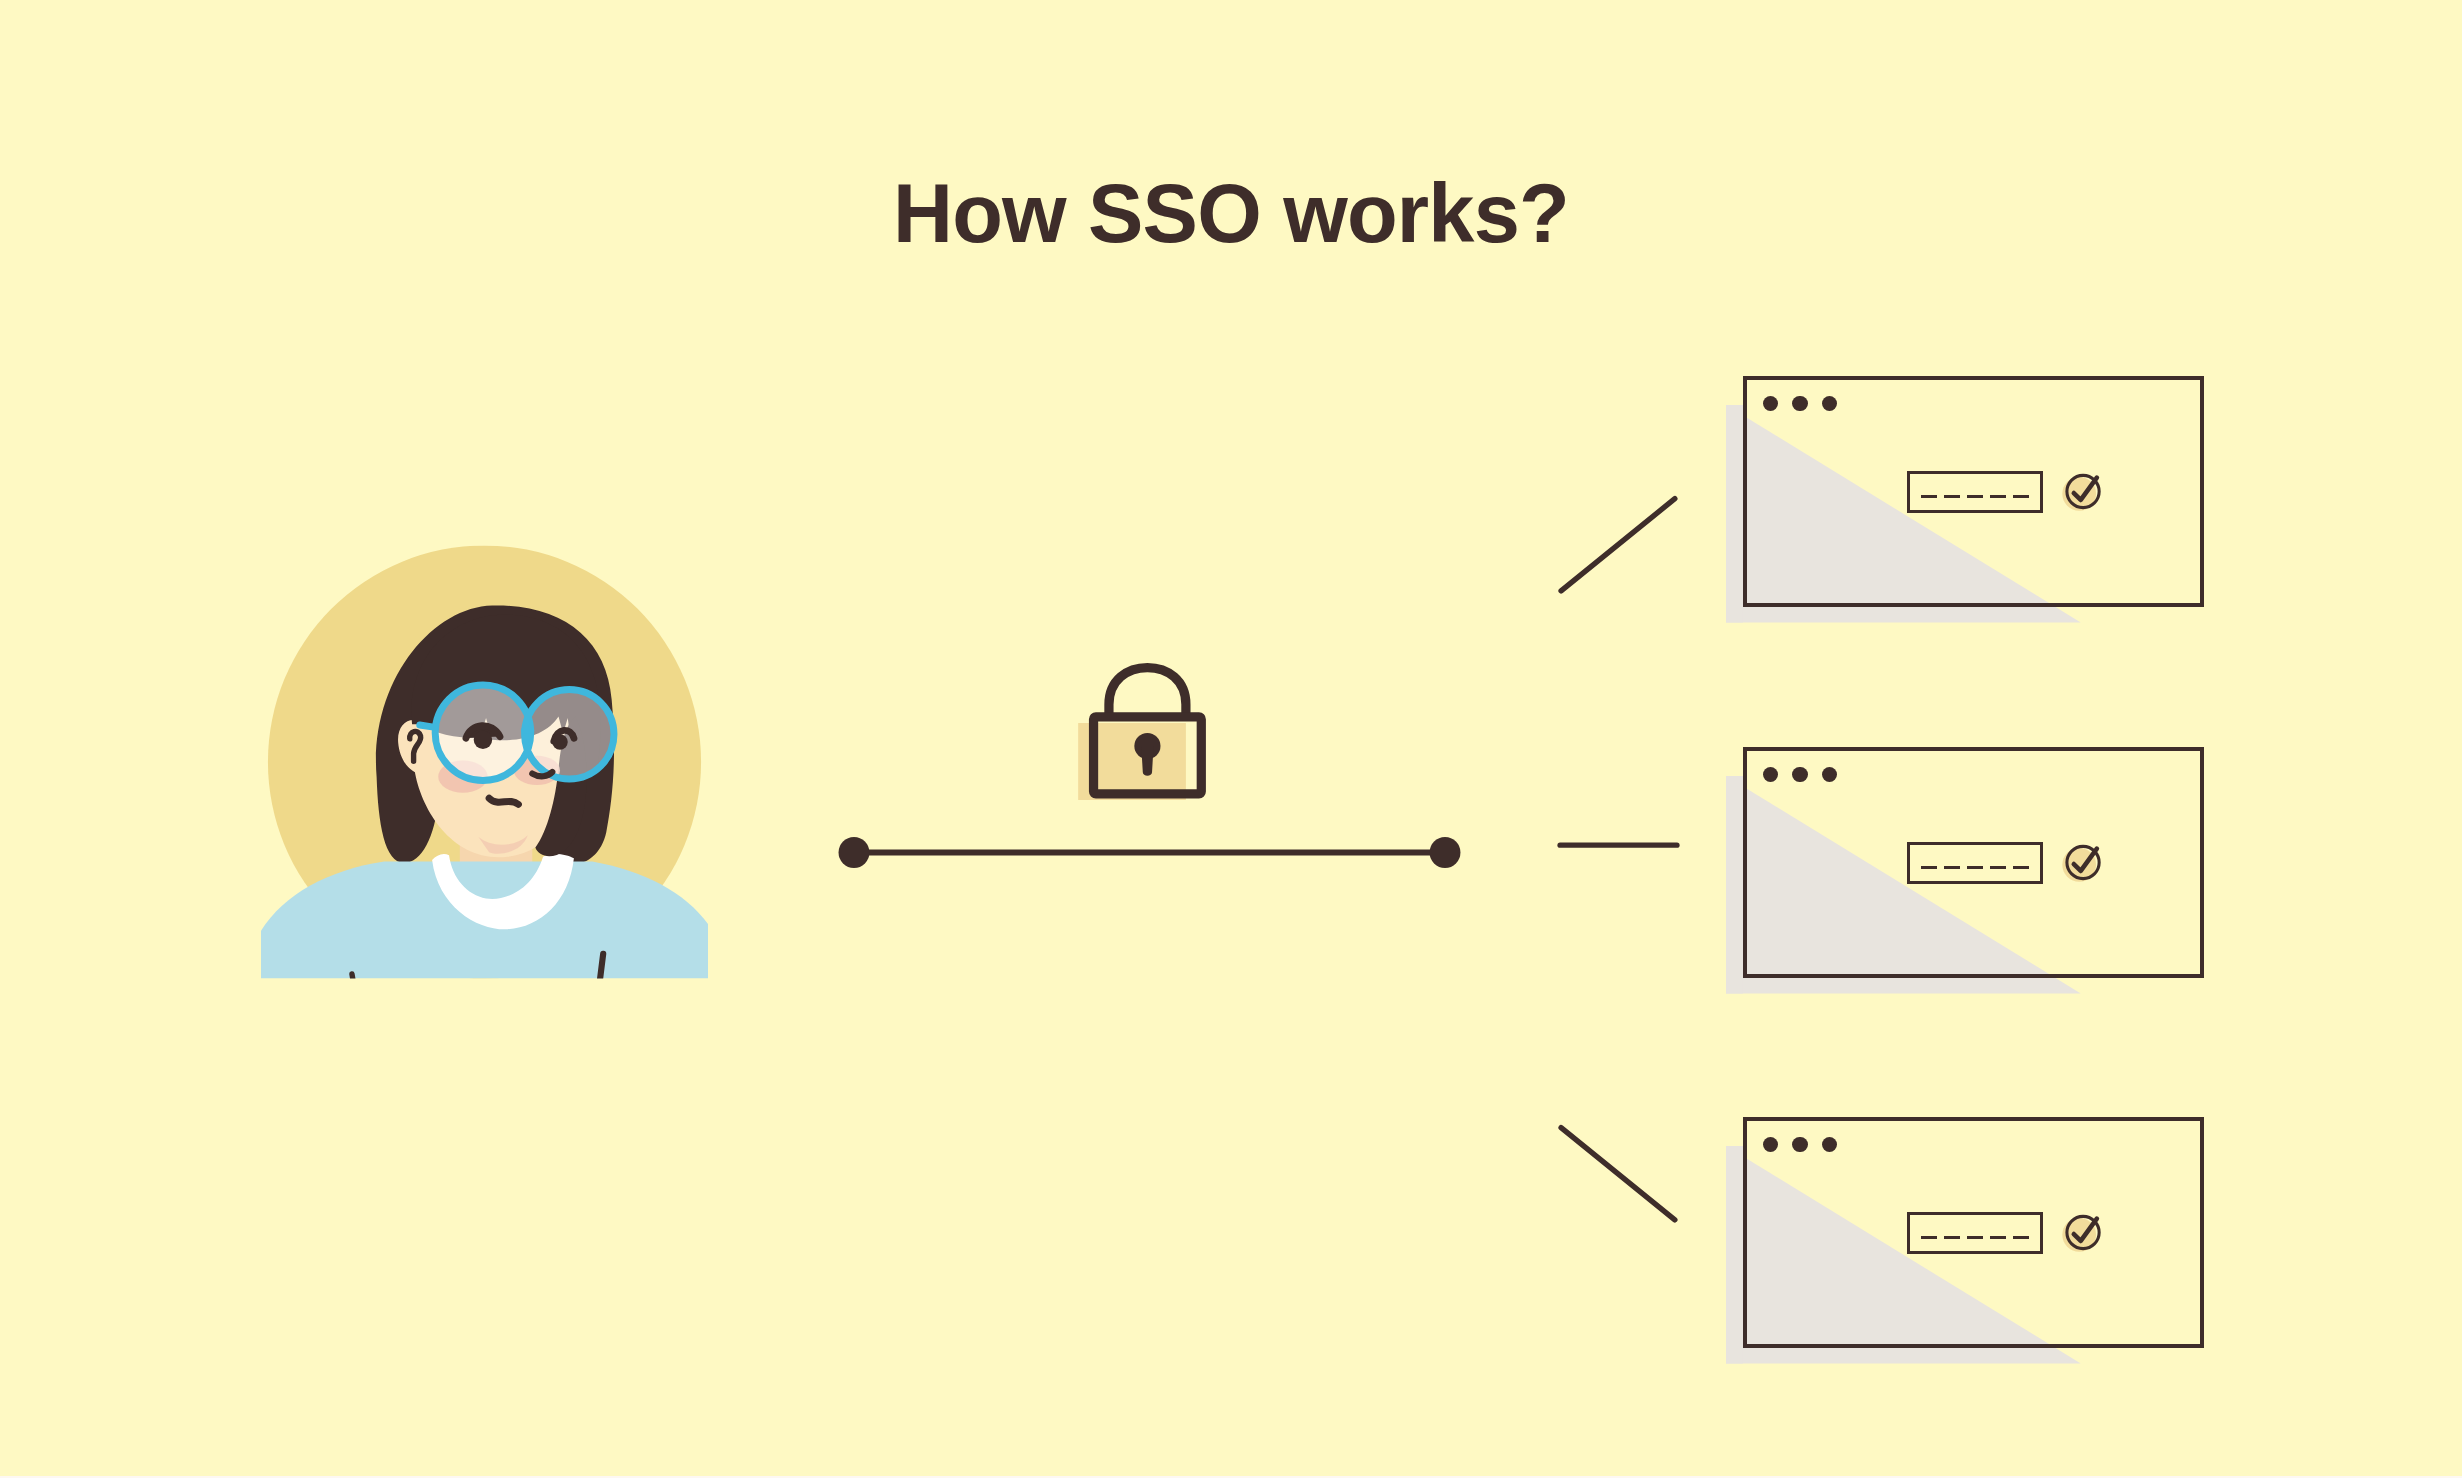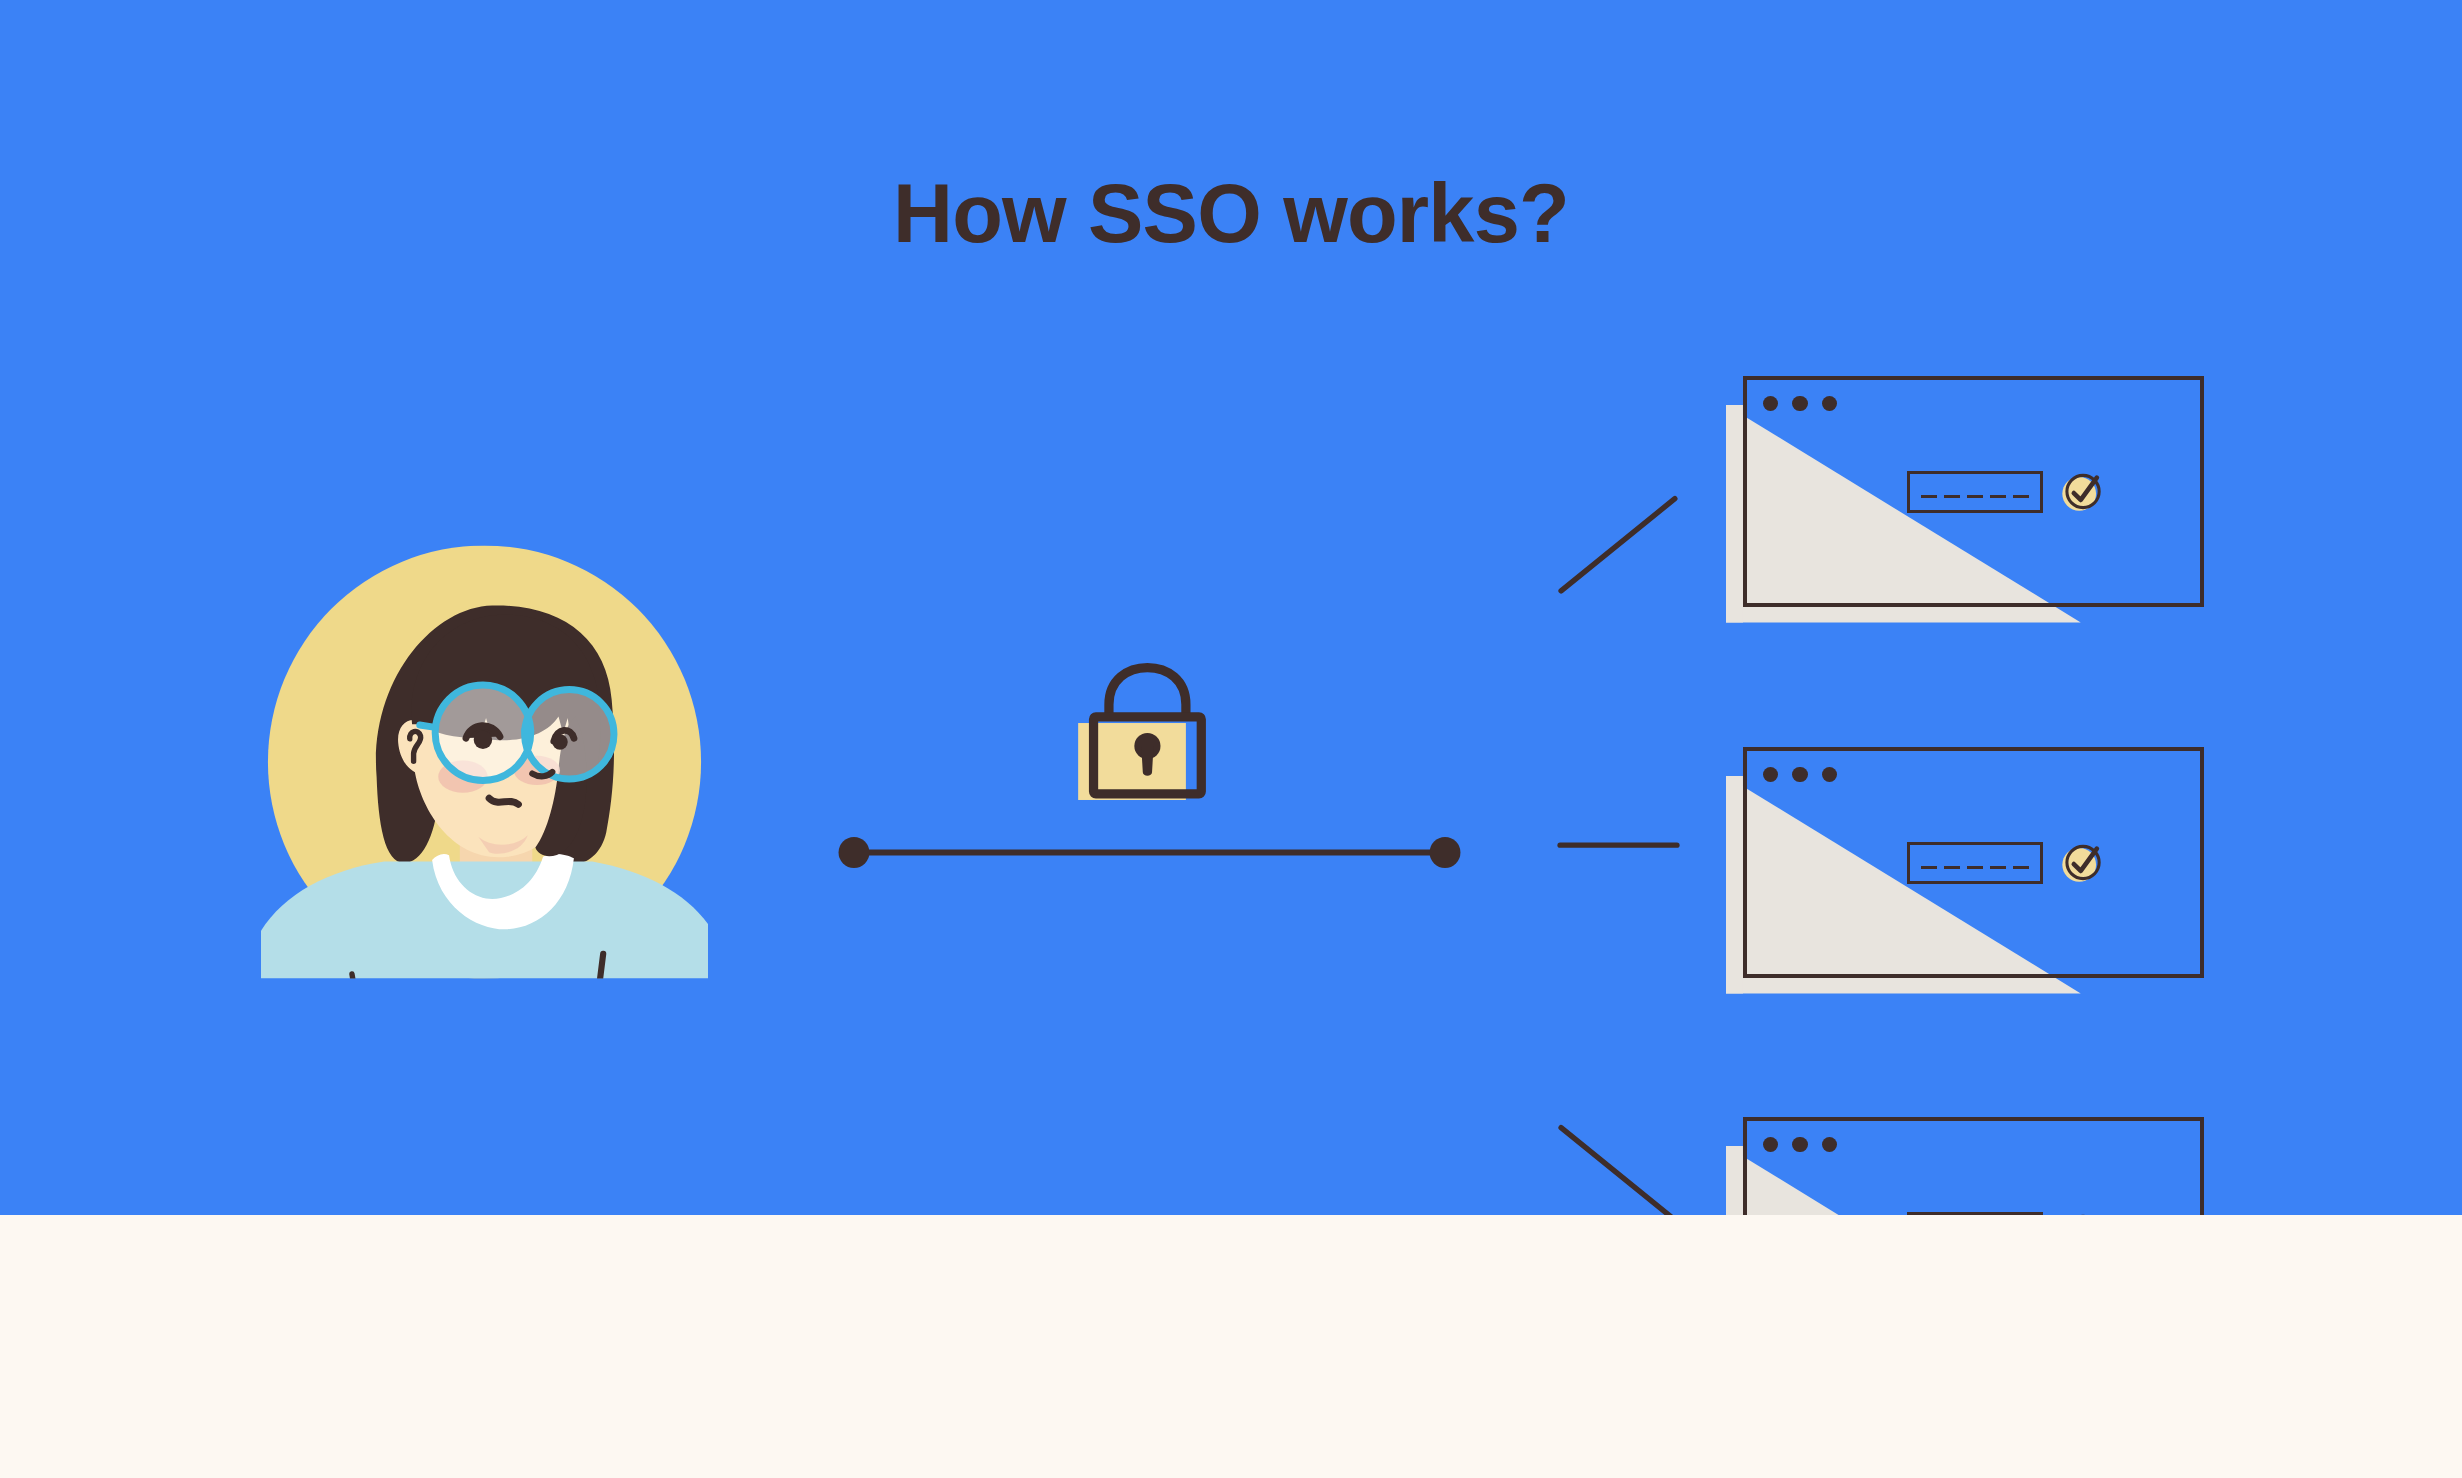--- a/index.html
+++ b/index.html
@@ -3,22 +3,22 @@
 <meta charset="utf-8">
 <style>
   html, body {
     margin: 0;
     padding: 0;
     background: #FDF8F2;
   }
   #stage {
     position: relative;
     width: 2462px;
-    height: 1215px;
-    background: #3b82f6;
+    height: 1476px;
+    background: #fef9c3;
     overflow: hidden;
     font-family: "Liberation Sans", sans-serif;
   }
 
   
   #page-title {
     position: absolute;
     left: 0;
     top: 166px;
     width: 2462px;

